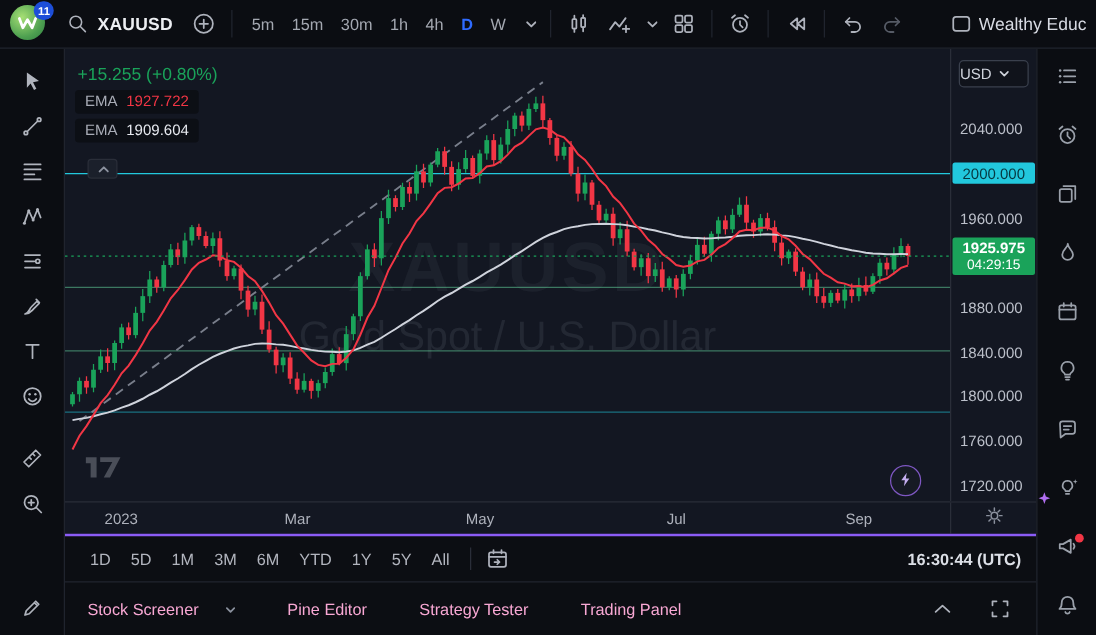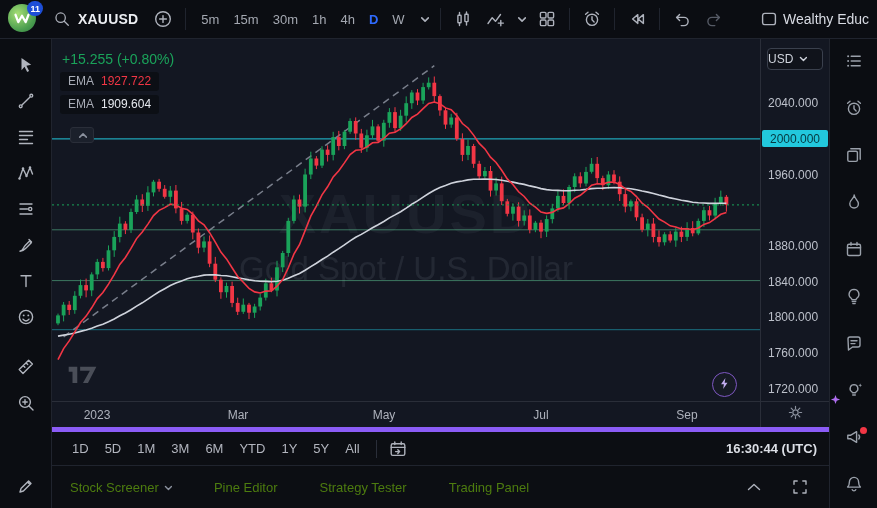--- a/index.html
+++ b/index.html
@@ -70,29 +70,29 @@
             flex-direction:column;align-items:center;justify-content:center;border-radius:2px;line-height:1.2;z-index:2;}
   .chiplast .p{font-size:12px;font-weight:700;}
   .chiplast .c{font-size:11px;}
   
   .time-axis{height:26px;flex:none;border-top:1px solid #2a2e39;display:flex;background:#131722;}
   .time-labels{position:relative;width:708px;padding-left:38px;}
   .tl{position:absolute;top:6px;transform:translateX(-50%);font-size:12px;color:#aeb2bc;cursor:default;}
   .axis-corner{width:69px;border-left:1px solid #2a2e39;display:flex;align-items:center;justify-content:center;
                color:#8b919e;cursor:pointer;}
   
-  .range-bar{height:38px;flex:none;background:#0c0e13;border-top:5px solid #8b5cf6;display:flex;align-items:center;
+  .range-bar{height:38px;flex:none;background:#0c0e13;border-top:2px solid #8b5cf6;display:flex;align-items:center;
              padding:0 12px;}
   .rng{font-size:13px;color:#b2b5be;padding:4px 8px;border-radius:4px;cursor:pointer;}
   .rb-sep{width:1px;height:18px;background:#2a2e39;margin:0 8px;}
   .cal-btn{width:26px;height:26px;display:flex;align-items:center;justify-content:center;color:#aeb2bc;cursor:pointer;}
   .clock{margin-left:auto;font-size:13px;font-weight:600;color:#dcdfe6;cursor:pointer;}
   
   .bottom-panel{flex:1;background:#0c0e13;border-top:1px solid #20242e;display:flex;align-items:center;padding:0 18px;}
-  .bp-item{font-size:13px;color:#4d7c0f;margin-right:42px;display:flex;align-items:flex-start;gap:4px;cursor:pointer;white-space:nowrap;}
+  .bp-item{font-size:13px;color:#f9a8d4;margin-right:42px;display:flex;align-items:flex-start;gap:20px;cursor:pointer;white-space:nowrap;}
   .bp-right{margin-left:auto;display:flex;align-items:center;gap:24px;color:#aeb2bc;}
   .bp-ic{width:22px;height:22px;display:flex;align-items:center;justify-content:center;cursor:pointer;}
 </style>
 </head>
 <body>
 
 <div class="app">
 
   <header class="topbar">
     <div class="avatar-wrap">
@@ -624,20 +624,24 @@
         </button>
       </div>
       <div class="price-axis" id="price-axis">
         <div class="usd-btn">
           <span>USD</span>
           <span><svg width="9" height="9" viewBox="0 0 10 10" fill="none" stroke="currentColor" stroke-width="1.4" stroke-linecap="round" stroke-linejoin="round">
                 <path d="M2.5 3.5l3 3 3-3" transform="scale(1.1)"></path>
               </svg></span>
         </div>
         <div class="chip2000" id="chip2000" style="top: 91px;">2000.000</div>
+        <div class="chiplast" id="chiplast" style="top: 151px;">
+          <span class="p">1925.975</span>
+          <span class="c">04:29:15</span>
+        </div>
       <div class="tick" style="top: 57px;">2040.000</div>
           <div class="tick" style="top: 129px;">1960.000</div>
           <div class="tick" style="top: 200px;">1880.000</div>
           <div class="tick" style="top: 236px;">1840.000</div>
           <div class="tick" style="top: 271px;">1800.000</div>
           <div class="tick" style="top: 307px;">1760.000</div>
           <div class="tick" style="top: 343px;">1720.000</div>
         </div>
     </div>
     <div class="time-axis">

